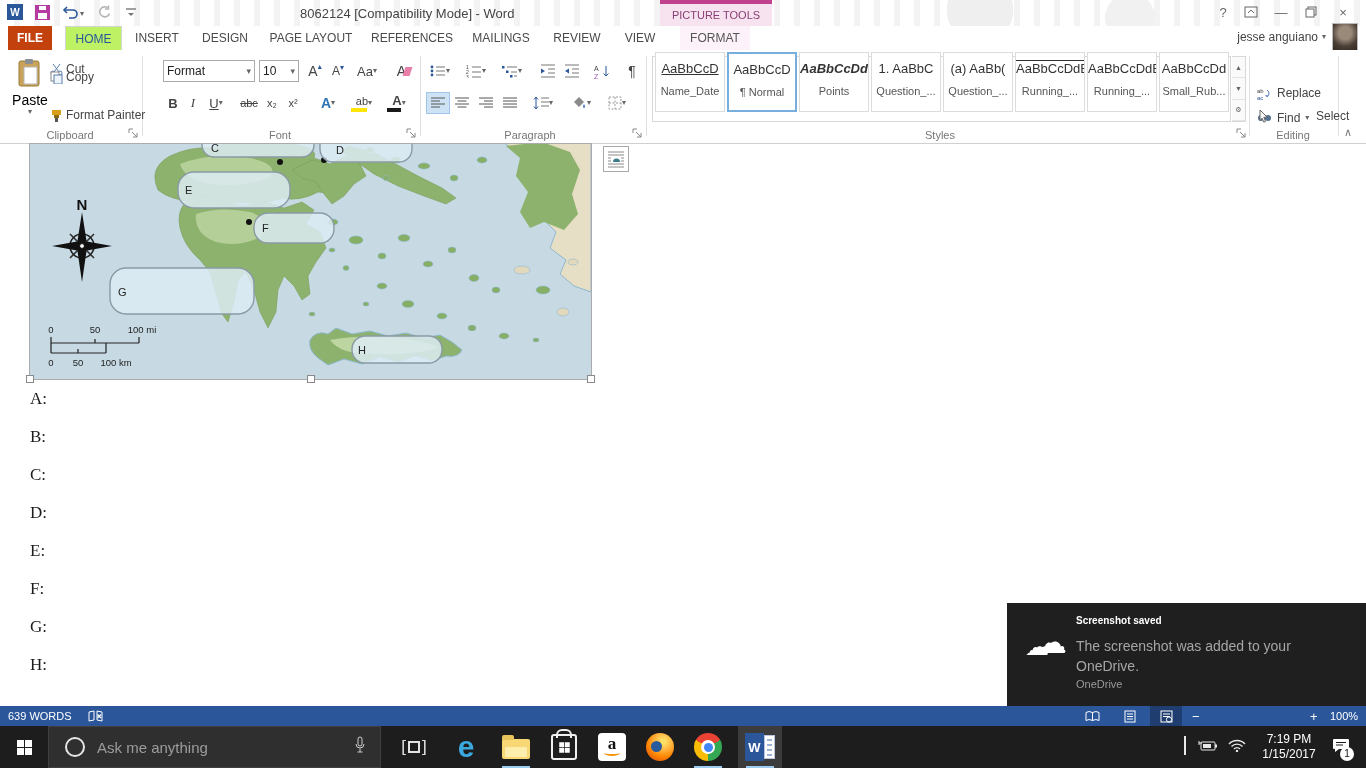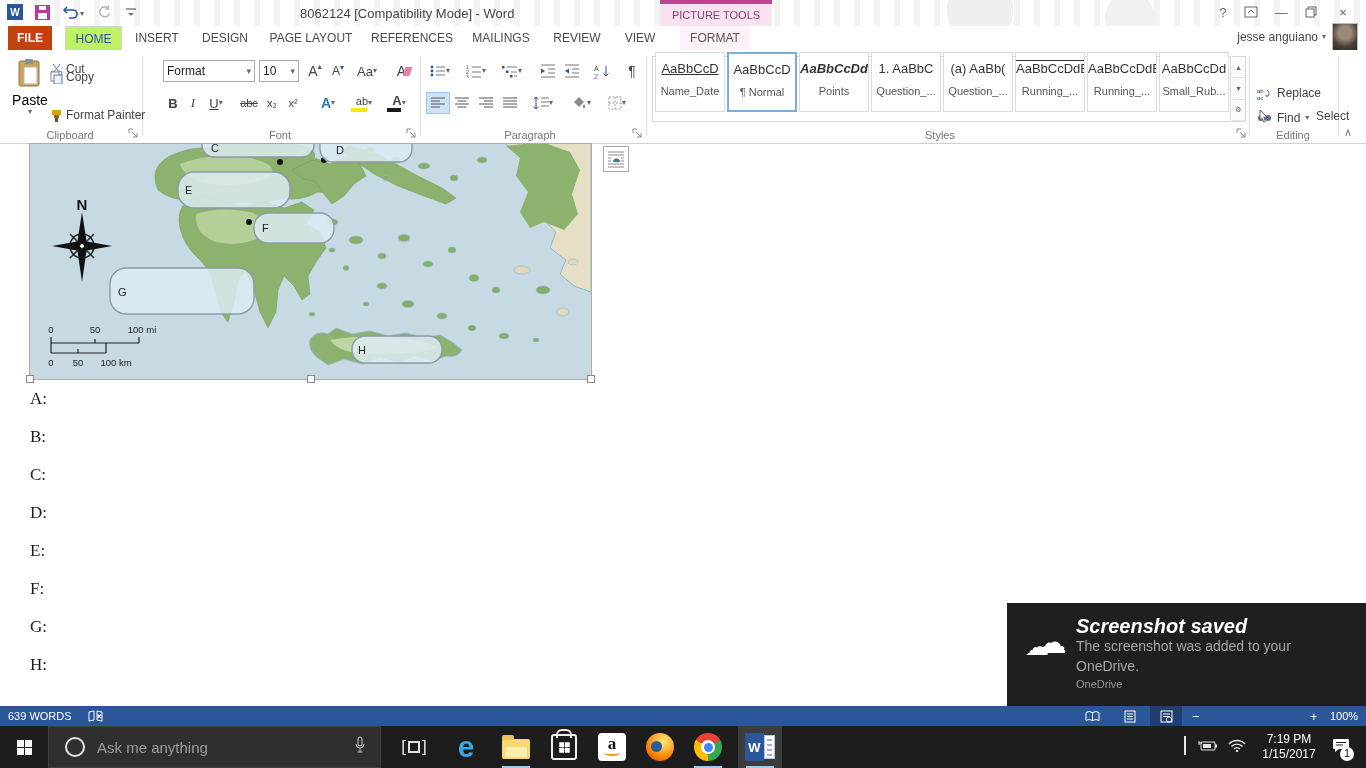--- a/index.html
+++ b/index.html
@@ -63,21 +63,21 @@
   .layout-btn{position:absolute;left:603px;top:1px;width:26px;height:26px;background:#fff;border:1px solid #a8a8a8;display:flex;align-items:center;justify-content:center;}
   .ans{position:absolute;left:30px;font-family:"Liberation Serif","DejaVu Serif",serif;font-size:17px;color:#1c1c1c;}
 
   
   .statusbar{position:absolute;left:0;top:706px;width:1366px;height:20px;background:#2b579a;color:#fff;font-size:11px;}
   .viewbtn{position:absolute;top:0;width:32px;height:20px;display:flex;align-items:center;justify-content:center;}
   .viewbtn.active{background:rgba(0,0,0,.28);}
 
   
   .toast{position:absolute;left:1007px;top:603px;width:359px;height:103px;background:#1f1f1f;color:#fff;}
-  .toast .t-title{position:absolute;left:69px;top:12px;font-size:20px;font-weight:bold;color:#fff;font-style:italic;}
+  .toast .t-title{position:absolute;left:69px;top:12px;font-size:10px;font-weight:bold;color:#fff;}
   .toast .t-body{position:absolute;left:69px;top:33px;width:270px;font-size:14px;line-height:20px;color:#a6a6a6;}
   .toast .t-src{position:absolute;left:69px;top:75px;font-size:11px;color:#9a9a9a;}
   .clouds{position:absolute;left:18px;top:22px;width:46px;height:36px;color:#fff;}
   .clouds span{position:absolute;font-family:"DejaVu Sans",sans-serif;color:#fff;}
 
   
   .taskbar{position:absolute;left:0;top:726px;width:1366px;height:42px;background:#1d1d1d;}
   .startbtn{position:absolute;left:0;top:0;width:48px;height:42px;display:flex;align-items:center;justify-content:center;}
   .winlogo{display:grid;grid-template-columns:7px 7px;grid-template-rows:7px 7px;gap:1px;}
   .winlogo i{background:#fff;display:block;}

